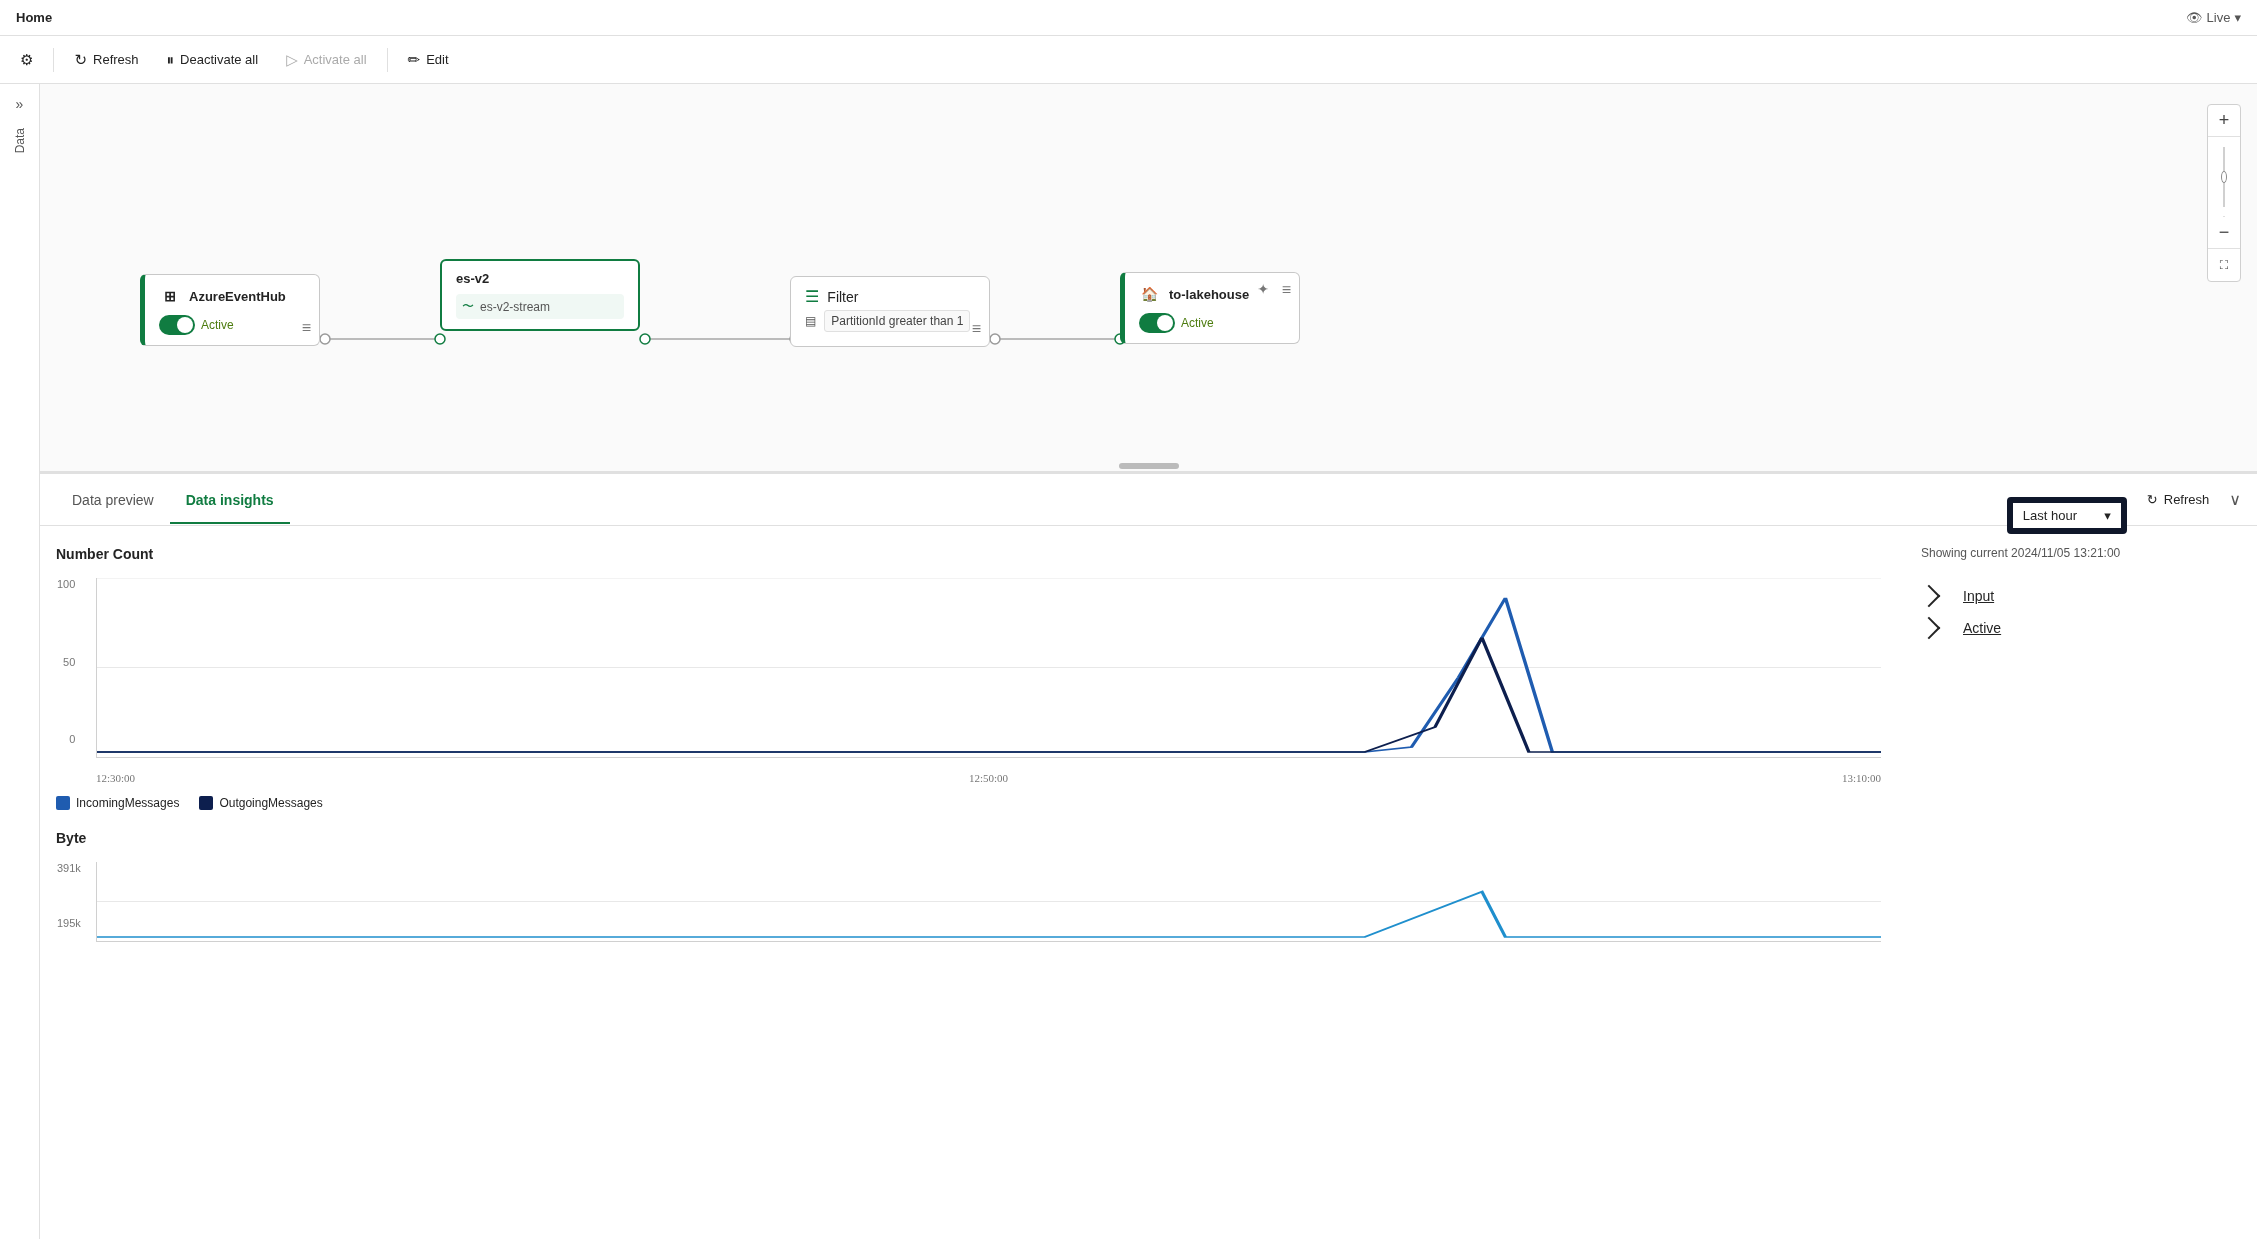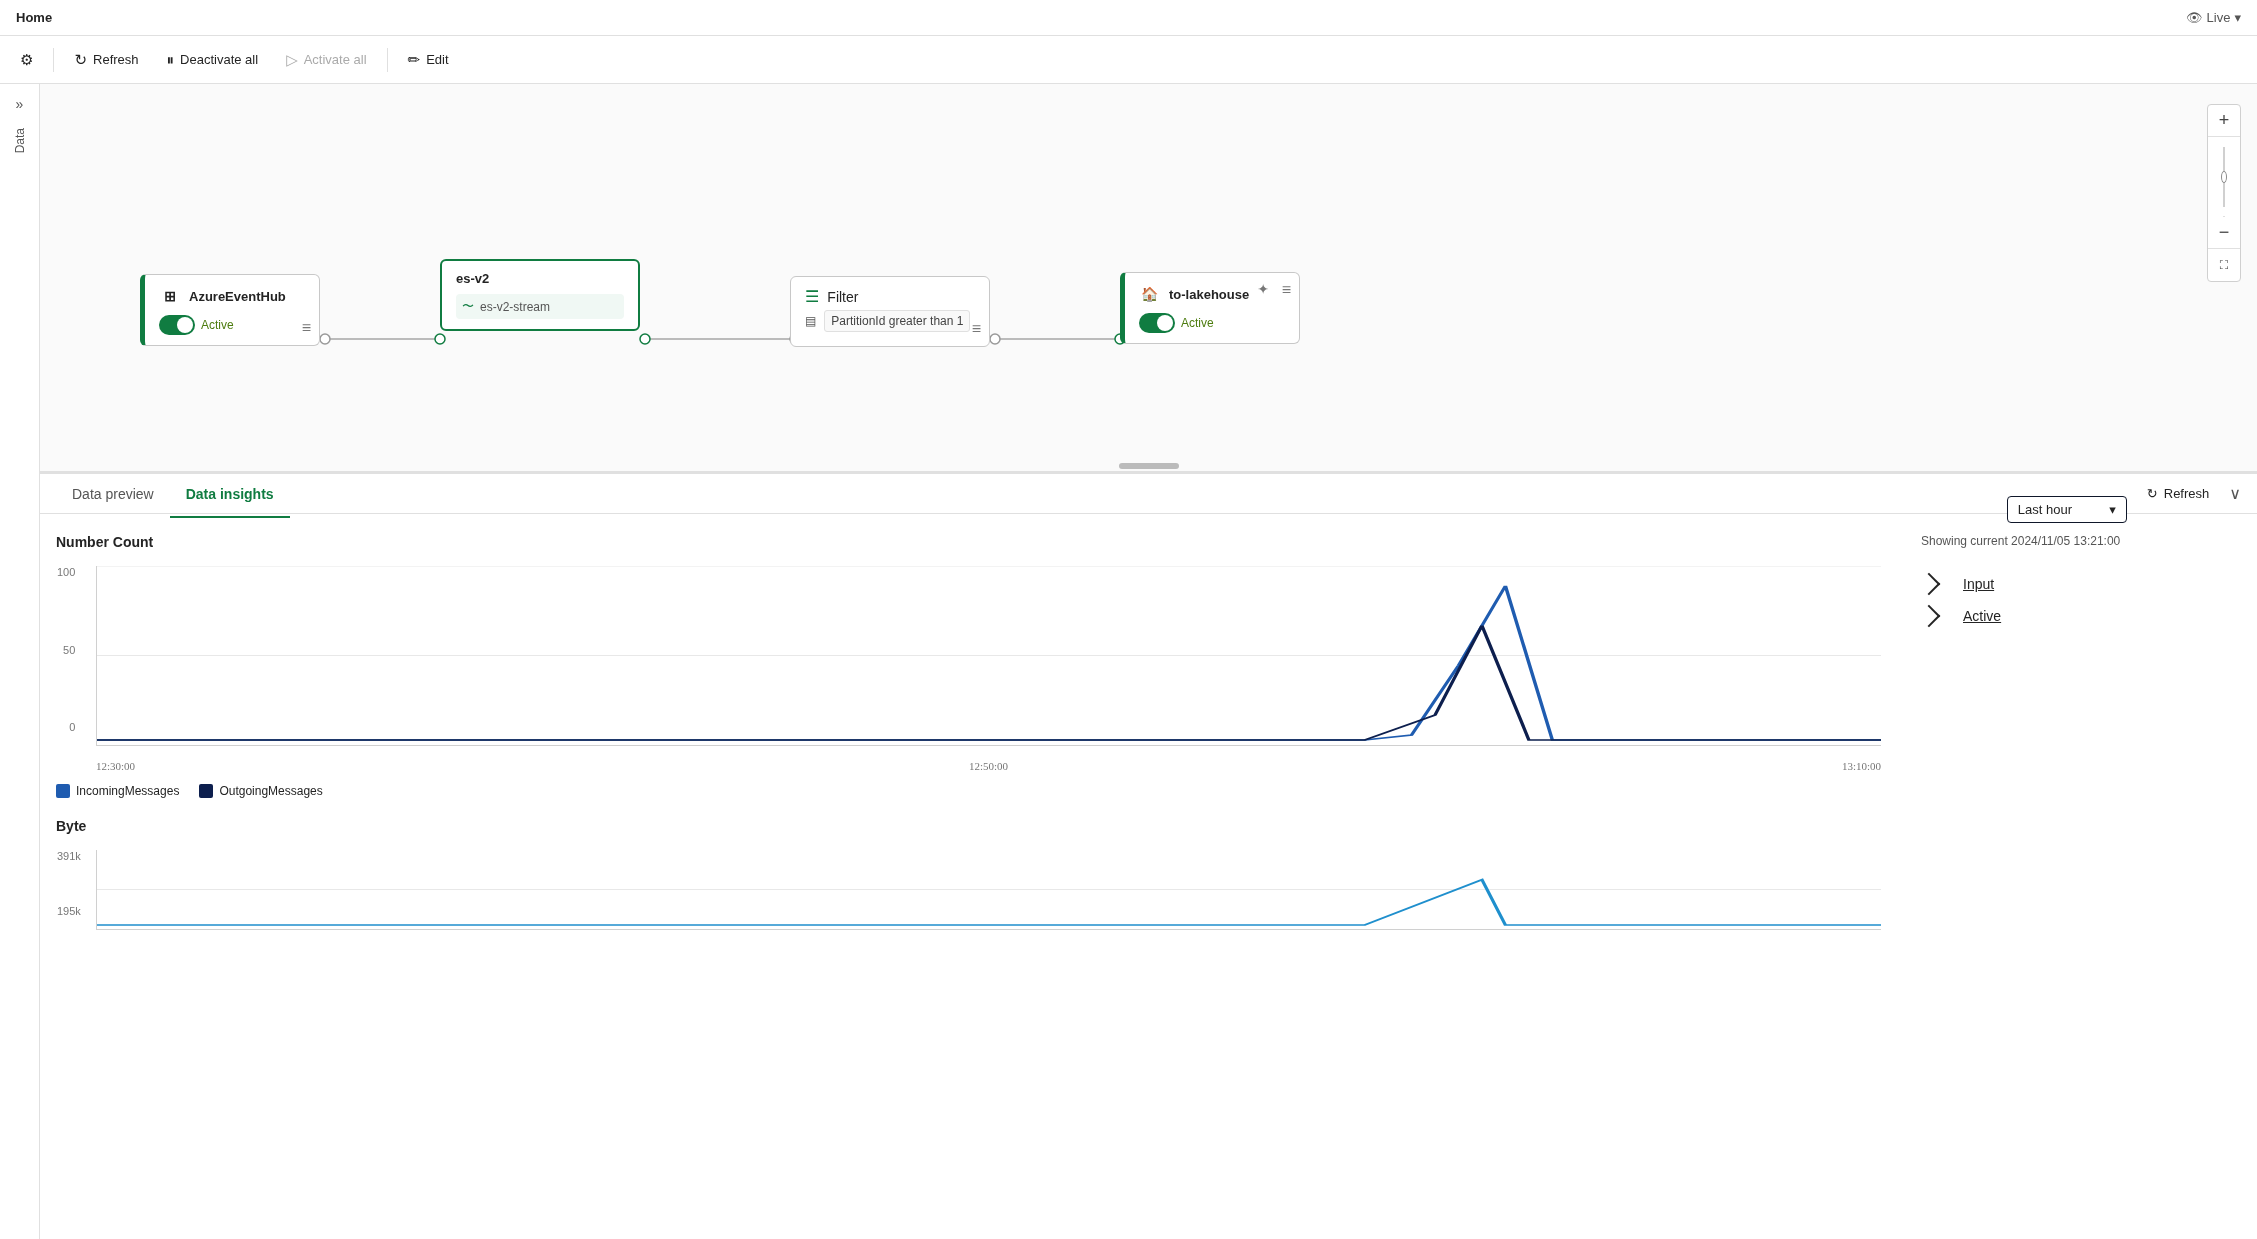--- a/index.html
+++ b/index.html
@@ -270,21 +270,21 @@
       background: #fff;
       overflow-y: auto;
       display: flex;
       flex-direction: column;
     }
     .tabs-row {
       display: flex;
       align-items: center;
       border-bottom: 1px solid #e0e0e0;
       padding: 0 16px;
-      height: 40px;
+      height: 52px;
     }
     .tab {
       padding: 0 16px;
       height: 48px;
       display: flex;
       align-items: center;
       font-size: 14px;
       cursor: pointer;
       color: #555;
       position: relative;
@@ -301,21 +301,21 @@
       height: 2px;
       background: #107c41;
     }
     .tab-actions {
       margin-left: auto;
       display: flex;
       align-items: center;
       gap: 12px;
     }
     .time-select {
-      border: 1px solid #0f172a;
+      border: 6px solid #0f172a;
       border-radius: 4px;
       padding: 5px 10px;
       font-size: 13px;
       background: #fff;
       cursor: pointer;
       display: flex;
       align-items: center;
       gap: 8px;
       min-width: 120px;
       justify-content: space-between;

